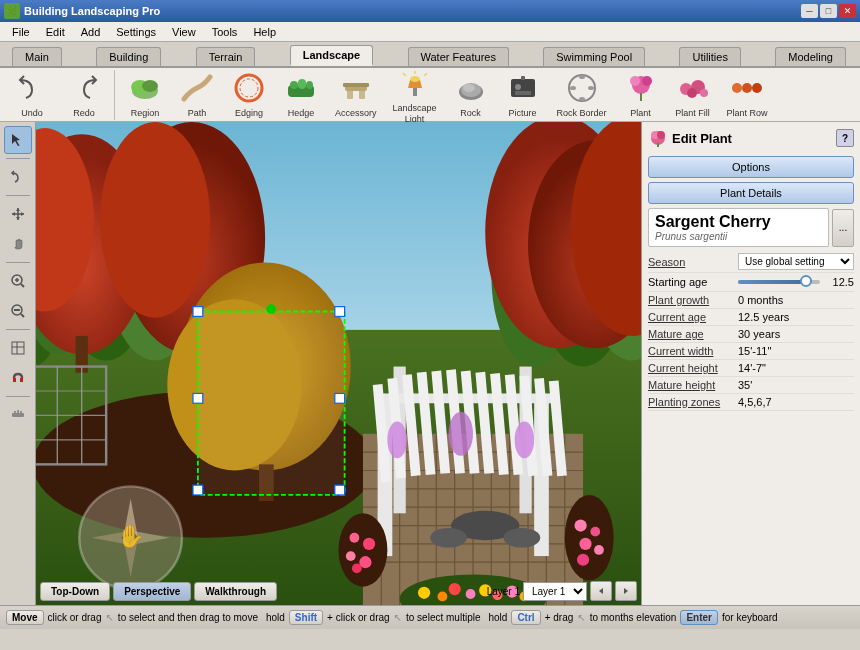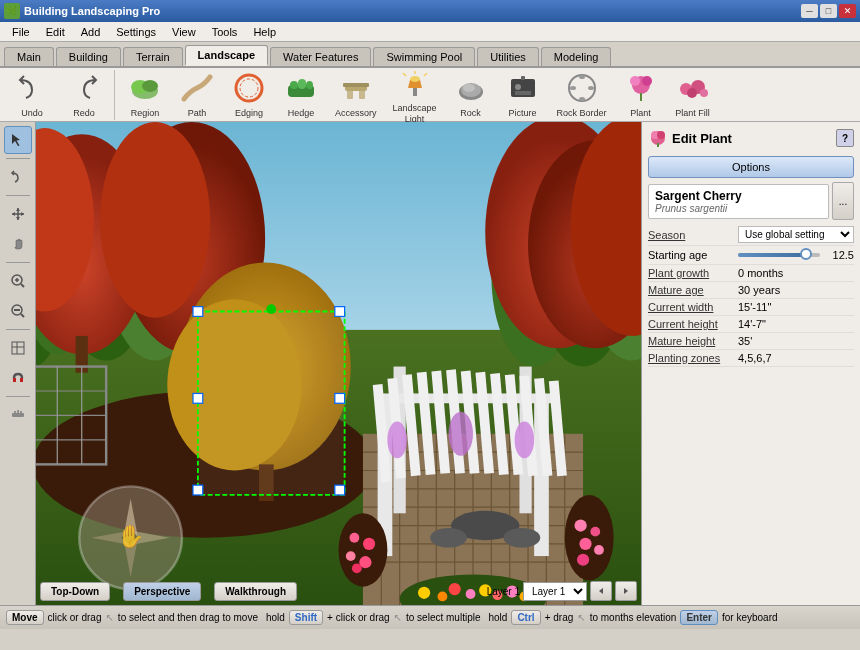--- a/index.html
+++ b/index.html
@@ -13,21 +13,21 @@
     #titlebar .win-btn { width: 17px; height: 14px; display: flex; align-items: center; justify-content: center; font-size: 9px; cursor: pointer; border-radius: 2px; }
     #titlebar .win-btn.minimize { background: #e0e0e0; color: #333; }
     #titlebar .win-btn.maximize { background: #e0e0e0; color: #333; }
     #titlebar .win-btn.close { background: #c8303a; color: white; }
 
     
     #menubar { display: flex; align-items: center; background: #f0ece8; height: 20px; padding: 0 4px; border-bottom: 1px solid #aaa; }
     .menu-item { padding: 2px 8px; cursor: pointer; font-size: 11px; }
 
     
-    #tabbar { display: flex; align-items: flex-end; background: #d4d0c8; height: 26px; padding: 0 4px; border-bottom: 2px solid #999; }
+    #tabbar { display: flex; align-items: flex-end; background: #d4d0c8; height: 26px; padding: 0 12px; border-bottom: 2px solid #999; justify-content: space-between; }
     .tab { padding: 3px 12px; cursor: pointer; font-size: 11px; background: #c8c4bc; border: 1px solid #999; border-bottom: none; margin-right: 2px; border-radius: 3px 3px 0 0; }
     .tab.active { background: #f0ece8; border-bottom: 2px solid #f0ece8; font-weight: bold; }
 
     
     #toolbar { display: flex; align-items: center; background: #f0ece8; height: 54px; padding: 4px 8px; border-bottom: 1px solid #aaa; gap: 4px; }
     .tool-btn { display: flex; flex-direction: column; align-items: center; cursor: pointer; padding: 4px 6px; min-width: 45px; border-radius: 3px; }
     .tool-btn .tool-icon { width: 36px; height: 36px; display: flex; align-items: center; justify-content: center; }
     .tool-btn .tool-label { font-size: 9px; text-align: center; line-height: 1.2; margin-top: 2px; color: #333; }
     .toolbar-sep { width: 1px; height: 50px; background: #bbb; margin: 0 2px; }
 
@@ -37,42 +37,42 @@
     
     #left-tools { width: 36px; background: #d4d0c8; border-right: 1px solid #999; display: flex; flex-direction: column; align-items: center; padding: 4px 2px; gap: 2px; }
     .left-tool { width: 28px; height: 28px; display: flex; align-items: center; justify-content: center; cursor: pointer; border-radius: 3px; font-size: 14px; }
     .left-tool.active { background: #a0c0e0; border: 1px solid #6090c0; }
     .left-tool-sep { width: 24px; height: 1px; background: #999; margin: 2px 0; }
 
     
     #viewport { flex: 1; position: relative; overflow: hidden; background: #1a4a1a; }
 
     
-    .view-controls { position: absolute; bottom: 4px; left: 4px; display: flex; gap: 13px; }
+    .view-controls { position: absolute; bottom: 4px; left: 4px; display: flex; gap: 3px; }
     .view-btn { padding: 3px 10px; background: linear-gradient(to bottom, #f0ece8, #d4d0c8); border: 1px solid #999; border-radius: 3px; cursor: pointer; font-size: 10px; font-weight: bold; }
     .view-btn.active { background: linear-gradient(to bottom, #c0d0e8, #a0b8d0); }
 
     
     .layer-controls { position: absolute; bottom: 4px; right: 4px; display: flex; align-items: center; gap: 3px; }
     .layer-label { font-size: 10px; }
     .layer-select { padding: 2px 4px; font-size: 10px; border: 1px solid #999; background: white; }
     .layer-btn { width: 22px; height: 20px; display: flex; align-items: center; justify-content: center; background: linear-gradient(to bottom, #f0ece8, #d4d0c8); border: 1px solid #999; border-radius: 2px; cursor: pointer; font-size: 10px; }
 
     
     #right-panel { width: 219px; background: #f0ece8; border-left: 1px solid #999; padding: 6px; overflow-y: auto; }
     .panel-header { display: flex; align-items: center; margin-bottom: 8px; }
     .panel-icon { width: 20px; height: 20px; margin-right: 4px; }
     .panel-title { font-size: 13px; font-weight: bold; flex: 1; }
     .panel-help { width: 18px; height: 18px; display: flex; align-items: center; justify-content: center; background: #d0d0e8; border: 1px solid #888; border-radius: 2px; cursor: pointer; font-size: 10px; font-weight: bold; }
 
     .panel-btn { width: 100%; padding: 4px; text-align: center; background: linear-gradient(to bottom, #dce8f8, #b0c8e8); border: 1px solid #7090c0; border-radius: 3px; cursor: pointer; font-size: 11px; margin-bottom: 4px; }
 
     .plant-name-row { display: flex; align-items: center; margin-bottom: 4px; }
     .plant-name-box { flex: 1; padding: 4px 6px; background: white; border: 1px solid #bbb; border-radius: 2px; }
-    .plant-name-main { font-size: 12px; font-weight: bold; }
+    .plant-name-main { font-size: 16px; font-weight: bold; }
     .plant-name-latin { font-size: 10px; font-style: italic; color: #666; }
     .plant-name-btn { width: 22px; height: 38px; display: flex; align-items: center; justify-content: center; background: linear-gradient(to bottom, #f0ece8, #d4d0c8); border: 1px solid #aaa; border-radius: 2px; margin-left: 3px; cursor: pointer; font-size: 10px; }
 
     .prop-row { display: flex; align-items: center; padding: 2px 0; border-bottom: 1px solid #e0dcd8; }
     .prop-label { width: 90px; font-size: 11px; color: #333; flex-shrink: 0; text-decoration: underline; }
     .prop-value { flex: 1; font-size: 11px; }
     .prop-select { flex: 1; padding: 1px 2px; border: 1px solid #bbb; font-size: 10px; background: white; }
 
     
     .slider-row { display: flex; align-items: center; padding: 3px 0; border-bottom: 1px solid #e0dcd8; }
@@ -274,20 +274,31 @@
         <ellipse cx="10" cy="18" rx="6" ry="6" fill="#e06090"></ellipse>
         <ellipse cx="22" cy="16" rx="7" ry="7" fill="#d05080"></ellipse>
         <ellipse cx="16" cy="22" rx="5" ry="5" fill="#c04070"></ellipse>
         <ellipse cx="28" cy="22" rx="4" ry="4" fill="#e070a0"></ellipse>
       </svg>
     </div>
     <span class="tool-label">Plant
 Fill</span>
   </div>
 
+  <div class="tool-btn">
+    <div class="tool-icon">
+      <svg width="34" height="34" viewBox="0 0 34 34">
+        <ellipse cx="7" cy="17" rx="5" ry="5" fill="#e06a30"></ellipse>
+        <ellipse cx="17" cy="17" rx="5" ry="5" fill="#d05020"></ellipse>
+        <ellipse cx="27" cy="17" rx="5" ry="5" fill="#c04010"></ellipse>
+      </svg>
+    </div>
+    <span class="tool-label">Plant
+Row</span>
+  </div>
 </div>
 
 <div id="main-content">
 
   <div id="left-tools">
 
     <div class="left-tool active" title="Select">
       <svg width="16" height="16" viewBox="0 0 16 16">
           <path d="M2 2 L2 12 L5 9 L8 14 L9.5 13.5 L6.5 8.5 L10 8 Z" fill="#333"></path>
         </svg>
@@ -559,20 +570,21 @@
           <ellipse cx="13" cy="7" rx="4" ry="4" fill="#d04070"></ellipse>
           <rect x="9" y="15" width="2" height="4" fill="#5a8a3a"></rect>
         </svg>
       </div>
       <span class="panel-title">Edit Plant</span>
       <div class="panel-help">?</div>
     </div>
 
     <div class="panel-btn">Options</div>
 
+    <div class="panel-btn">Plant Details</div>
 
     <div class="plant-name-row">
       <div class="plant-name-box">
         <div class="plant-name-main">Sargent Cherry</div>
         <div class="plant-name-latin">Prunus sargentii</div>
       </div>
       <div class="plant-name-btn">...</div>
     </div>
 
     <div class="prop-row">
@@ -593,20 +605,24 @@
         <div class="slider-thumb"></div>
       </div>
       <span class="slider-val">12.5</span>
     </div>
 
     <div class="prop-row">
       <span class="prop-label">Plant growth</span>
       <span class="prop-value">0 months</span>
     </div>
 
+    <div class="prop-row">
+      <span class="prop-label">Current age</span>
+      <span class="prop-value">12.5 years</span>
+    </div>
 
     <div class="prop-row">
       <span class="prop-label">Mature age</span>
       <span class="prop-value">30 years</span>
     </div>
 
     <div class="prop-row">
       <span class="prop-label">Current width</span>
       <span class="prop-value">15'-11"</span>
     </div>

